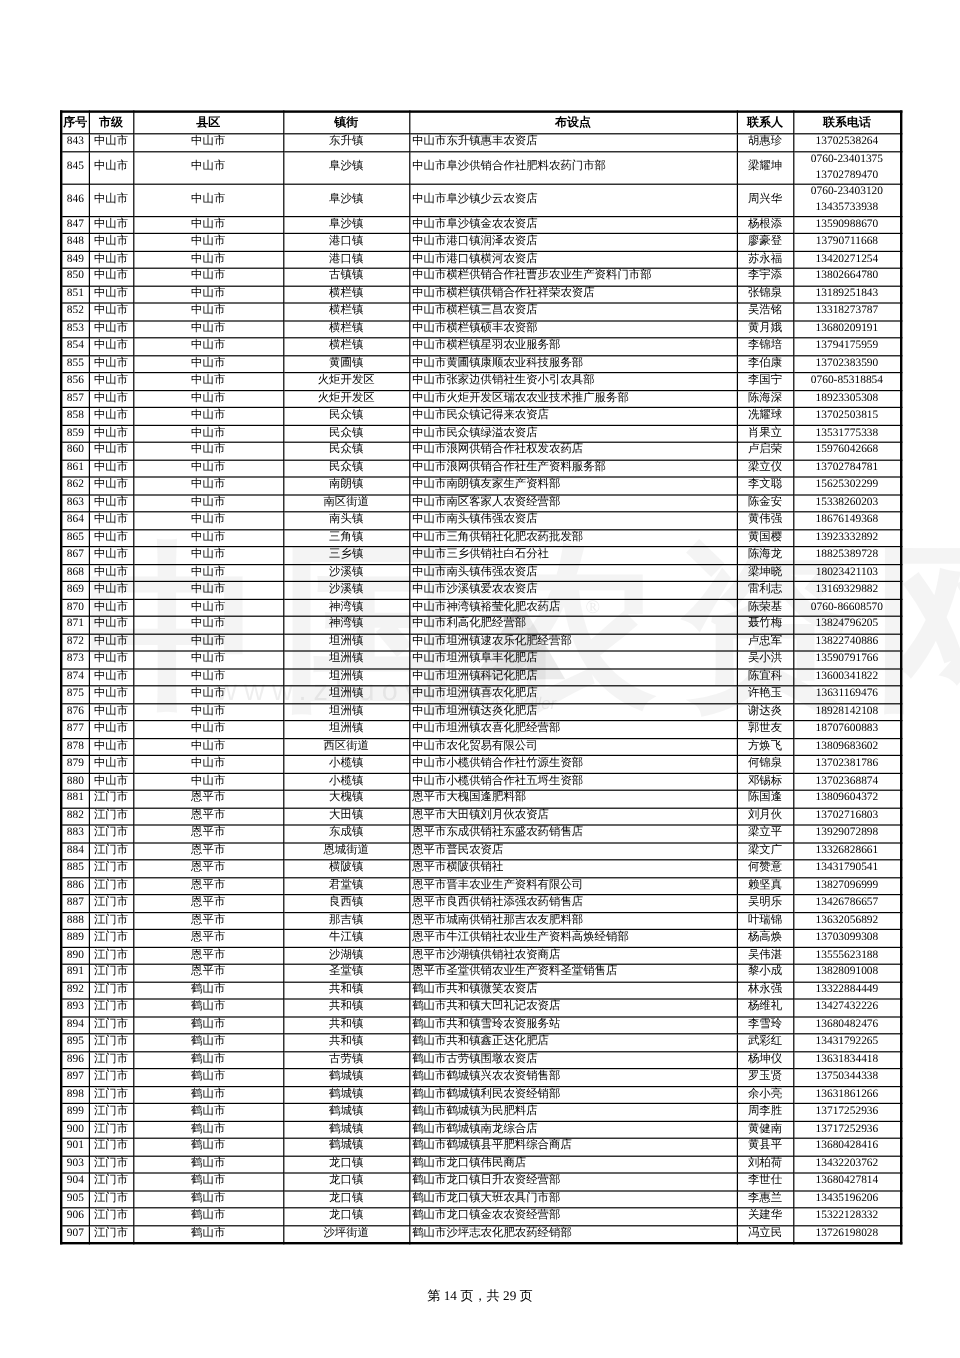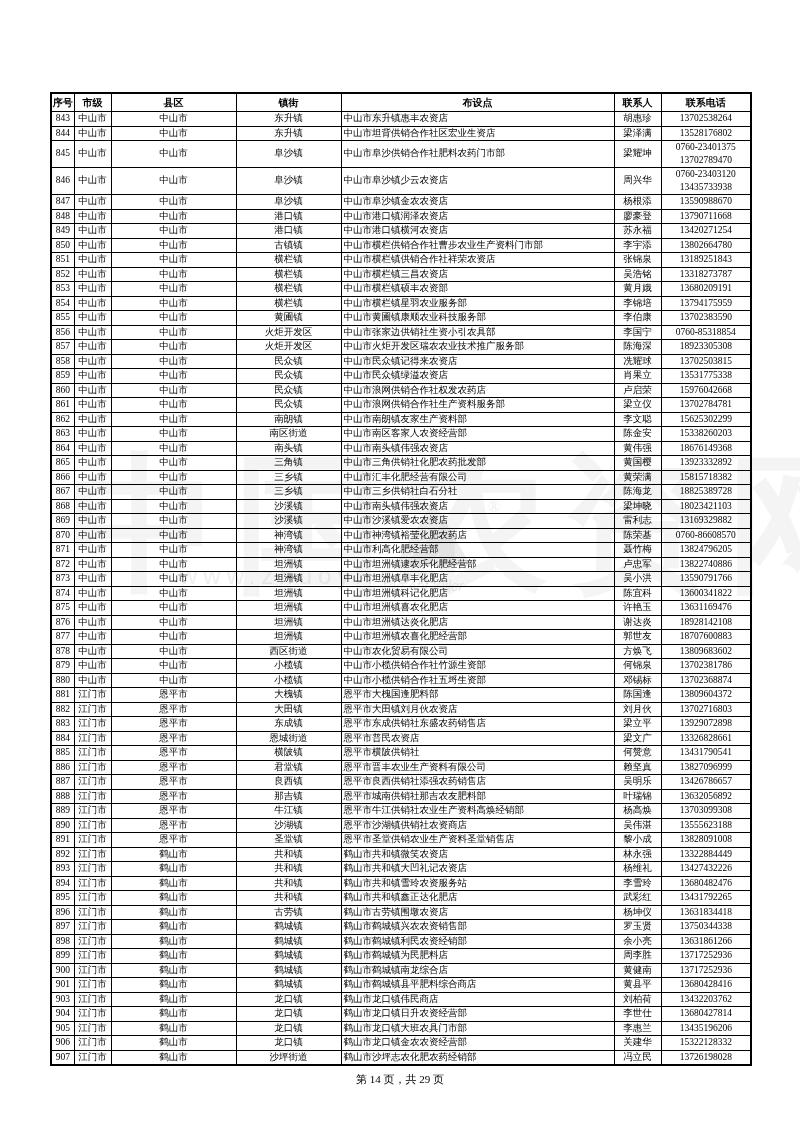--- a/index.html
+++ b/index.html
@@ -100,29 +100,20 @@
           <tr>
             <td class="c-serial">843</td>
             <td class="c-city">中山市</td>
             <td class="c-county">中山市</td>
             <td class="c-town">东升镇</td>
             <td class="c-site">中山市东升镇惠丰农资店</td>
             <td class="c-contact">胡惠珍</td>
             <td class="c-phone">13702538264</td>
           </tr>
           <tr>
-            <td class="c-serial">844</td>
-            <td class="c-city">中山市</td>
-            <td class="c-county">中山市</td>
-            <td class="c-town">东升镇</td>
-            <td class="c-site">中山市坦背供销合作社区宏业生资店</td>
-            <td class="c-contact">梁泽满</td>
-            <td class="c-phone">13528176802</td>
-          </tr>
-          <tr>
             <td class="c-serial">845</td>
             <td class="c-city">中山市</td>
             <td class="c-county">中山市</td>
             <td class="c-town">阜沙镇</td>
             <td class="c-site">中山市阜沙供销合作社肥料农药门市部</td>
             <td class="c-contact">梁耀坤</td>
             <td class="c-phone">0760-23401375
 13702789470</td>
           </tr>
           <tr>
@@ -300,29 +291,20 @@
           <tr>
             <td class="c-serial">865</td>
             <td class="c-city">中山市</td>
             <td class="c-county">中山市</td>
             <td class="c-town">三角镇</td>
             <td class="c-site">中山市三角供销社化肥农药批发部</td>
             <td class="c-contact">黄国樱</td>
             <td class="c-phone">13923332892</td>
           </tr>
           <tr>
-            <td class="c-serial">866</td>
-            <td class="c-city">中山市</td>
-            <td class="c-county">中山市</td>
-            <td class="c-town">三乡镇</td>
-            <td class="c-site">中山市汇丰化肥经营有限公司</td>
-            <td class="c-contact">黄荣满</td>
-            <td class="c-phone">15815718382</td>
-          </tr>
-          <tr>
             <td class="c-serial">867</td>
             <td class="c-city">中山市</td>
             <td class="c-county">中山市</td>
             <td class="c-town">三乡镇</td>
             <td class="c-site">中山市三乡供销社白石分社</td>
             <td class="c-contact">陈海龙</td>
             <td class="c-phone">18825389728</td>
           </tr>
           <tr>
             <td class="c-serial">868</td>

